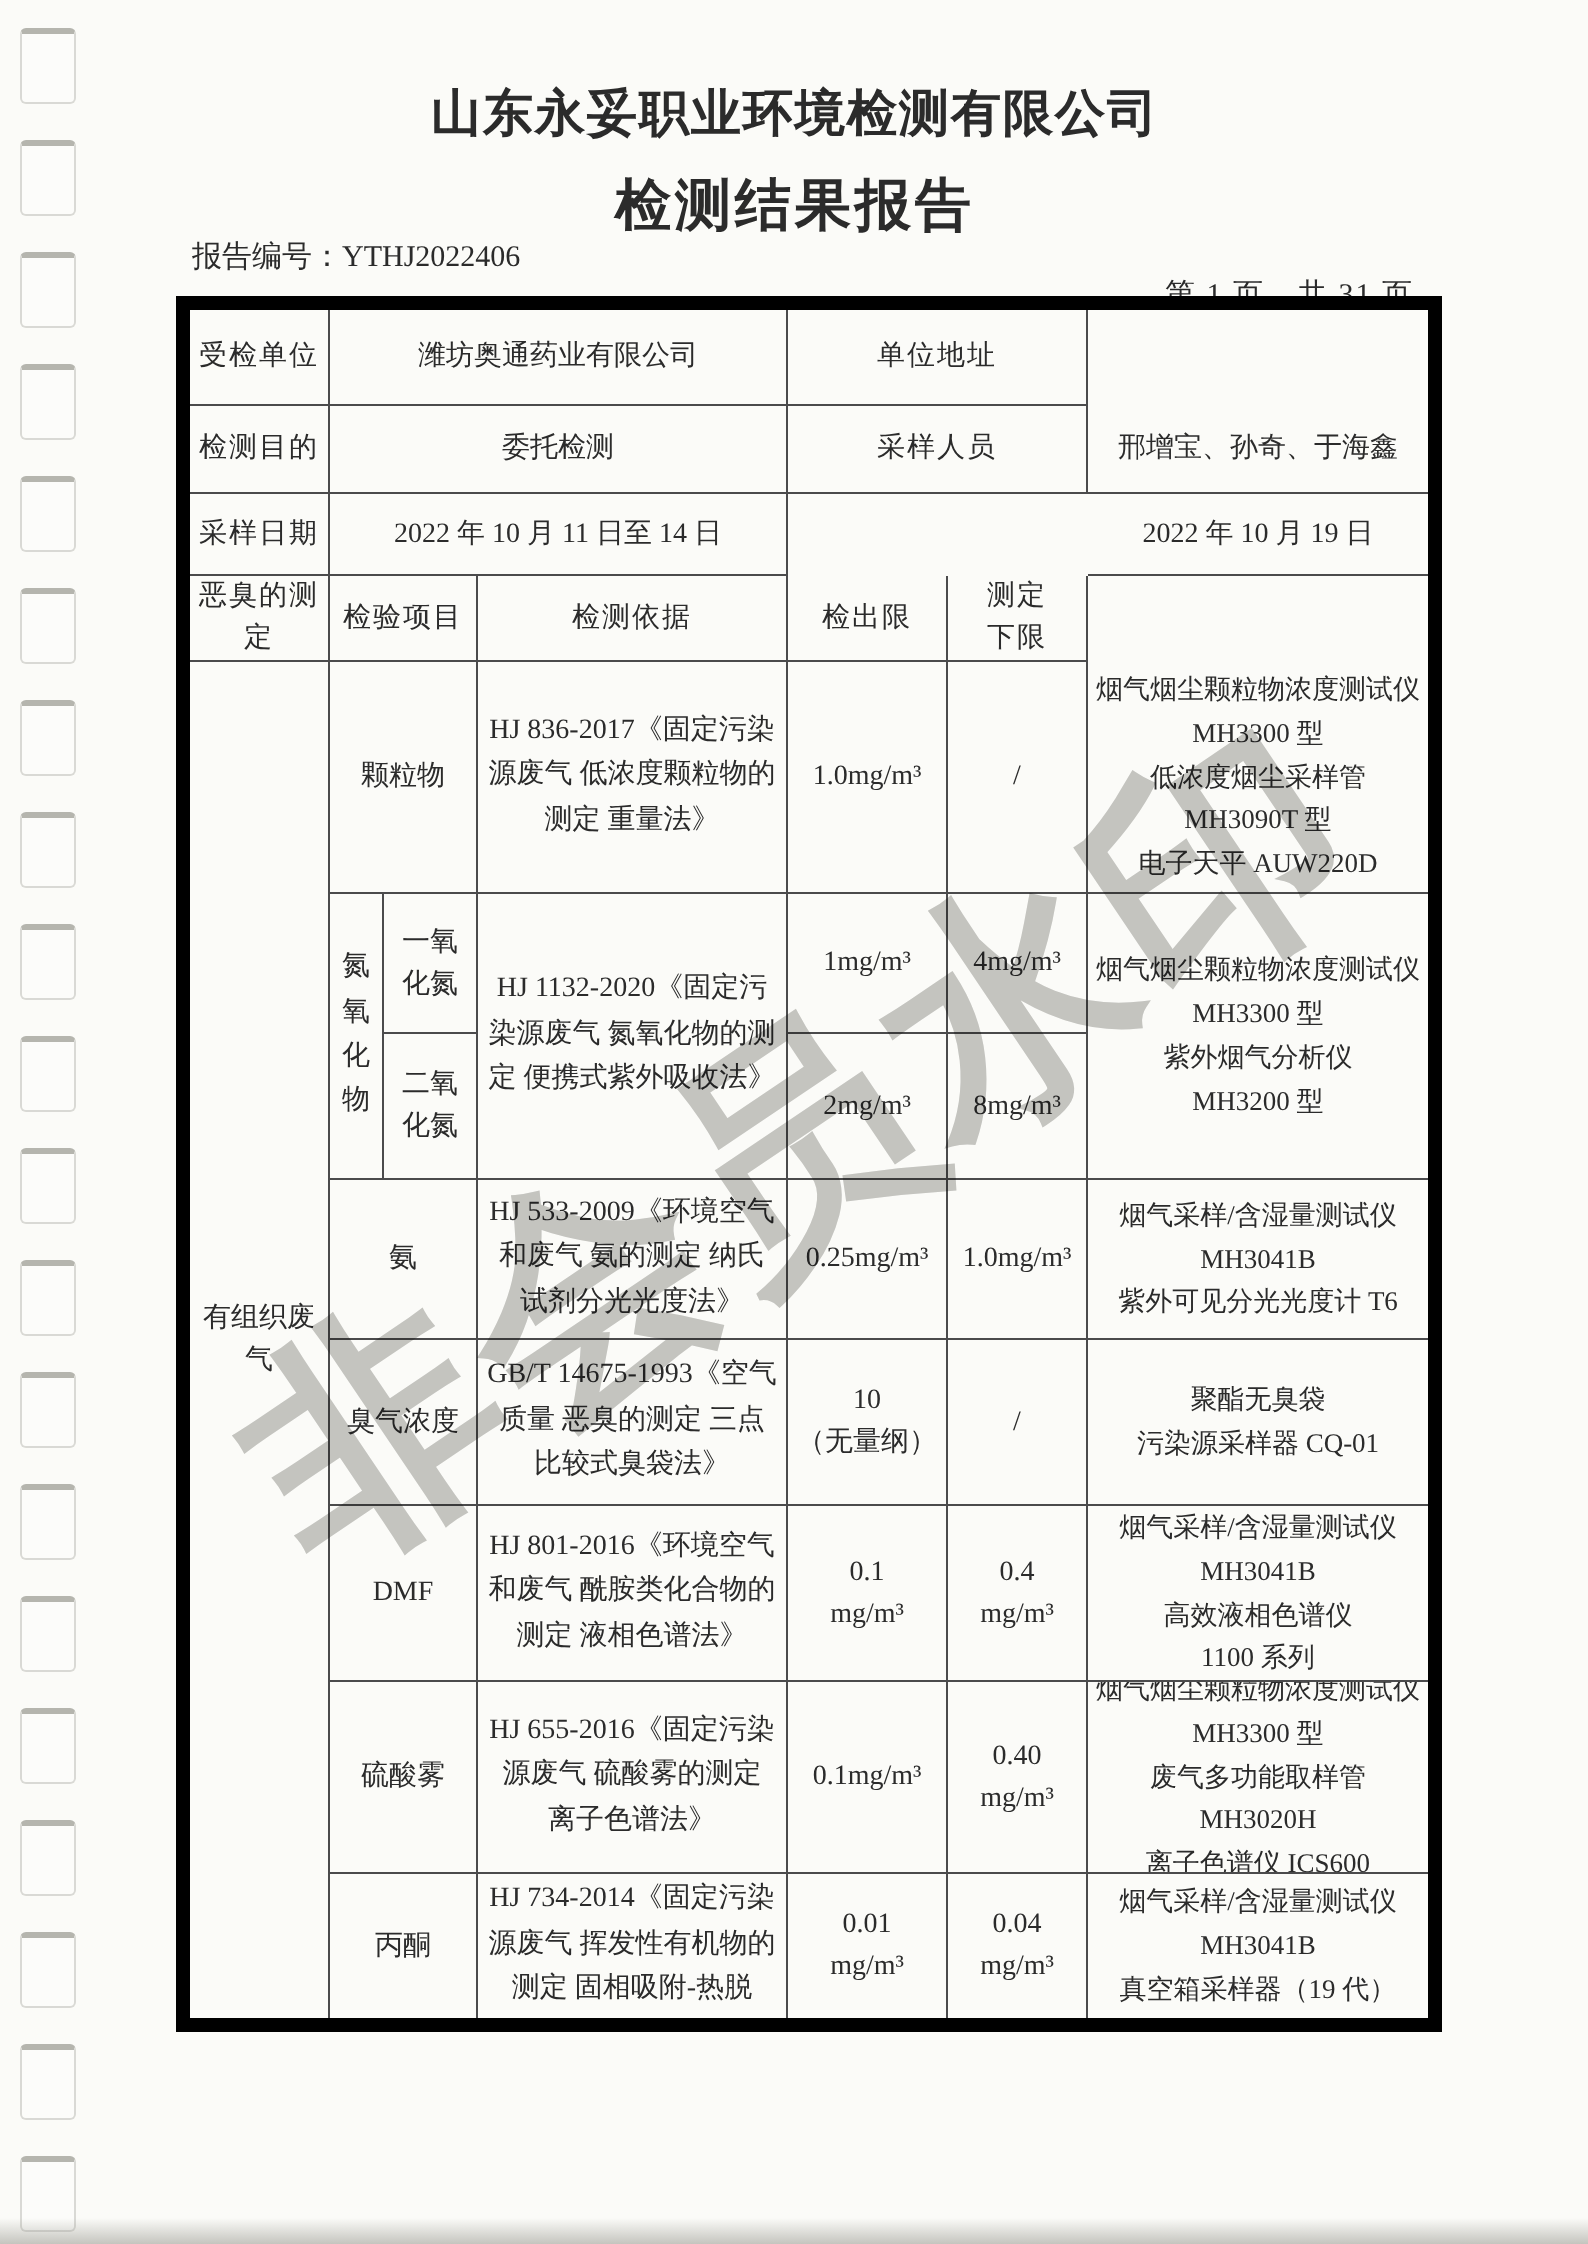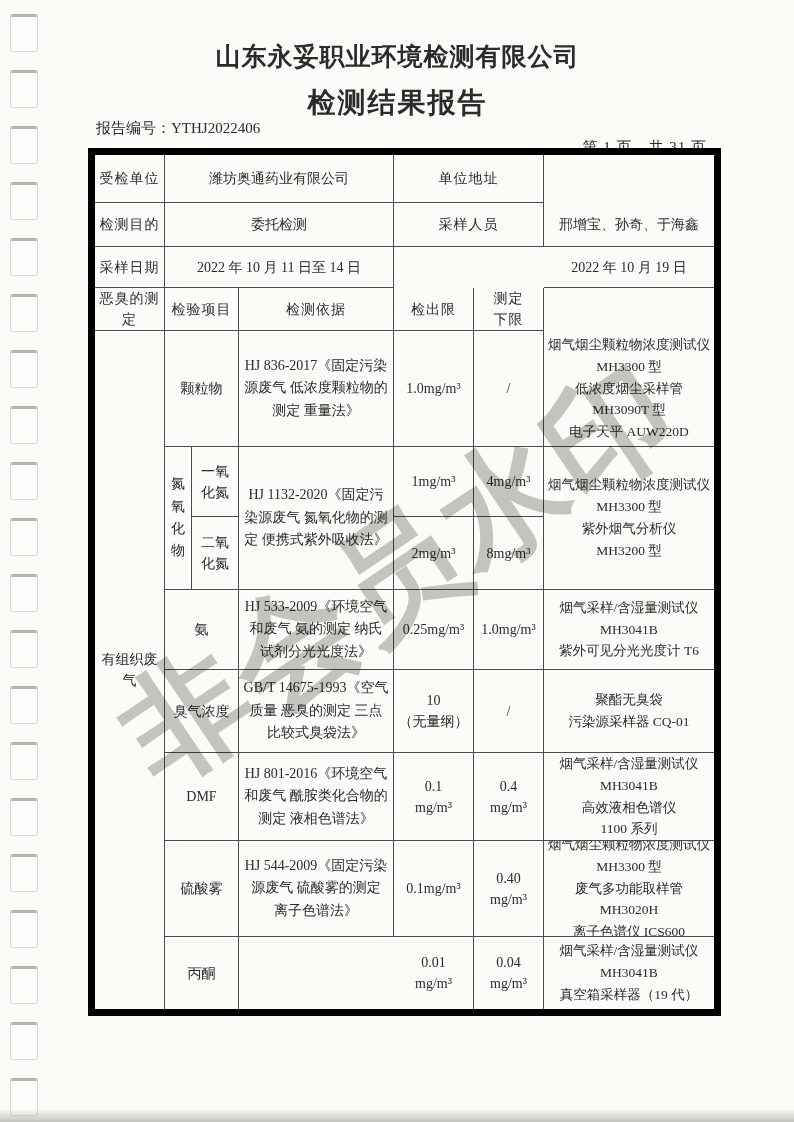--- a/index.html
+++ b/index.html
@@ -168,30 +168,31 @@
     <div class="cell" style="grid-column:5;grid-row:10">0.1
 mg/m³</div>
     <div class="cell" style="grid-column:6;grid-row:10">0.4
 mg/m³</div>
     <div class="cell inst lastcol" style="grid-column:7;grid-row:10">烟气采样/含湿量测试仪
 MH3041B
 高效液相色谱仪
 1100 系列</div>
 
     <div class="cell" style="grid-column:2/4;grid-row:11">硫酸雾</div>
-    <div class="cell method" style="grid-column:4;grid-row:11">HJ 544-2009《固定污染源废气 硫酸雾的测定 离子色谱法》</div>
+    <div class="cell method" style="grid-column:4;grid-row:11">HJ 655-2016《固定污染源废气 硫酸雾的测定 离子色谱法》</div>
     <div class="cell" style="grid-column:5;grid-row:11">0.1mg/m³</div>
     <div class="cell" style="grid-column:6;grid-row:11">0.40
 mg/m³</div>
     <div class="cell inst lastcol" style="grid-column:7;grid-row:11">烟气烟尘颗粒物浓度测试仪 MH3300 型
 废气多功能取样管
 MH3020H
 离子色谱仪 ICS600</div>
 
     <div class="cell lastrow" style="grid-column:2/4;grid-row:12">丙酮</div>
+    <div class="cell method lastrow" style="grid-column:4;grid-row:12">HJ 734-2014《固定污染源废气 挥发性有机物的测定 固相吸附-热脱</div>
     <div class="cell lastrow" style="grid-column:5;grid-row:12">0.01
 mg/m³</div>
     <div class="cell lastrow" style="grid-column:6;grid-row:12">0.04
 mg/m³</div>
     <div class="cell inst lastcol lastrow" style="grid-column:7;grid-row:12">烟气采样/含湿量测试仪
 MH3041B
 真空箱采样器（19 代）</div>
 
   </div>
 

